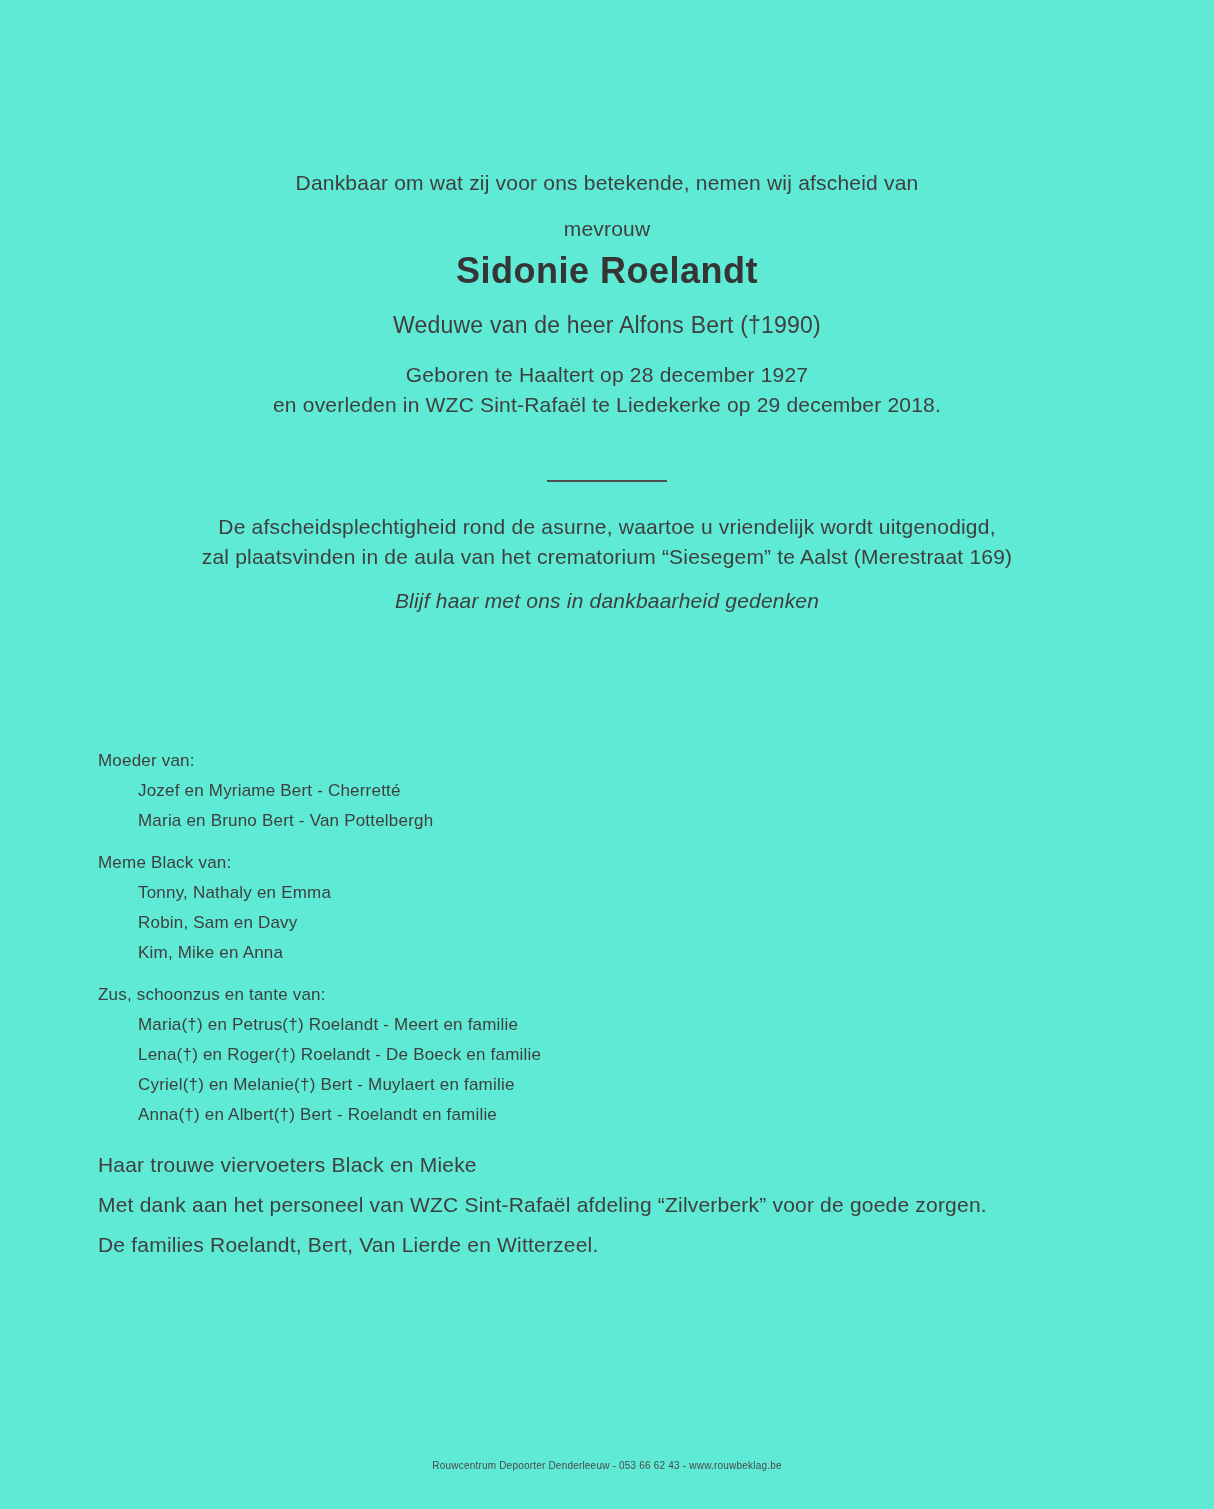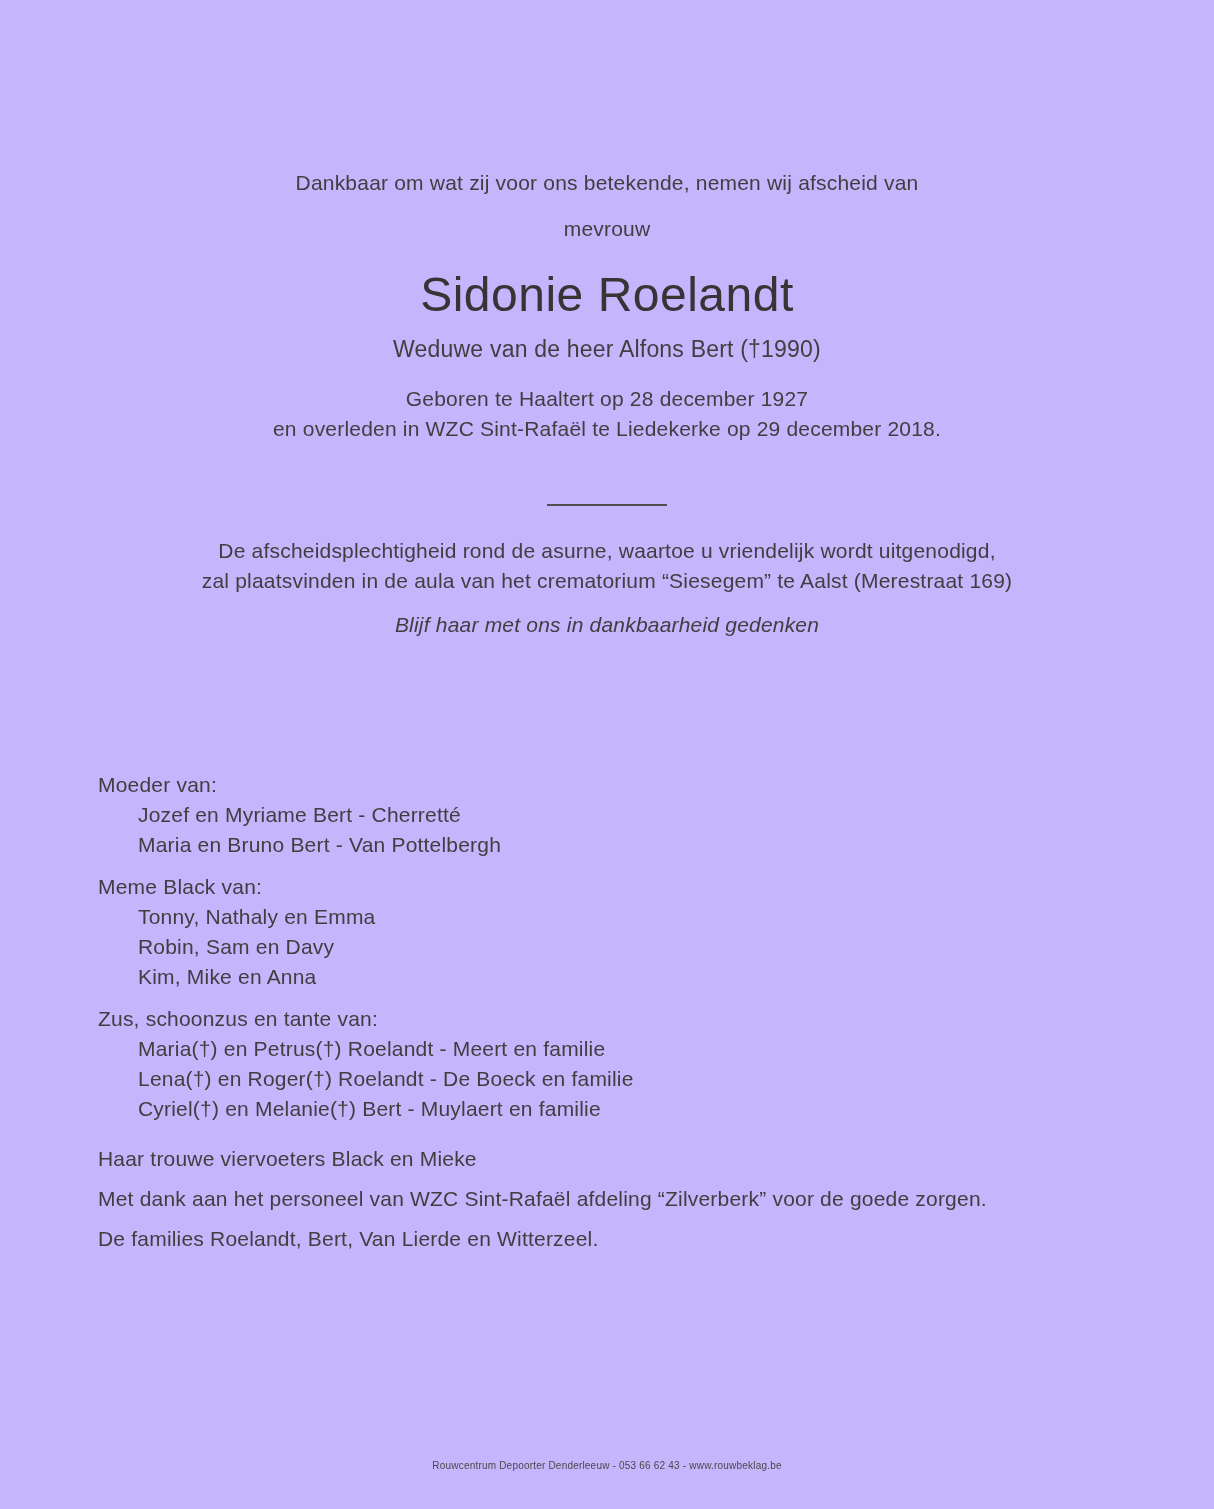--- a/index.html
+++ b/index.html
@@ -4,40 +4,40 @@
 <style>
   html, body {
     margin: 0;
     padding: 0;
     background: #ffffff;
   }
   .page {
     position: relative;
     width: 1214px;
     height: 1509px;
-    background: #c4b5fd;
+    background: #5eead4;
     font-family: "Liberation Sans", sans-serif;
     color: #3f3f3f;
     overflow: hidden;
   }
   p { margin: 0; }
 
   
   .top {
     text-align: center;
     padding-top: 172px;
     font-size: 21px;
     line-height: 22px;
     letter-spacing: 0.2px;
   }
   .salutation { margin-top: 24px; }
   .deceased-name {
-    font-size: 48px;
-    font-weight: 400;
-    margin: 26px 0 0 0;
+    font-size: 36px;
+    font-weight: 700;
+    margin: 2px 0 0 0;
     line-height: 58px;
     letter-spacing: 0.5px;
     color: #353535;
   }
   .widow-line {
     font-size: 23px;
     margin-top: 12px;
     line-height: 26px;
   }
   .dates { line-height: 30px; }
@@ -59,21 +59,21 @@
   .remembrance {
     font-style: italic;
     margin-top: 14px;
     line-height: 30px;
   }
 
   
   .family {
     margin-top: 130px;
     padding-left: 98px;
-    font-size: 21px;
+    font-size: 17px;
     line-height: 30px;
     text-align: left;
     letter-spacing: 0.2px;
   }
   .family-group { margin-bottom: 12px; }
   .family-member { padding-left: 40px; }
 
   .closing {
     padding-left: 98px;
     margin-top: 20px;
@@ -130,20 +130,21 @@
       <p class="family-member">Tonny, Nathaly en Emma</p>
       <p class="family-member">Robin, Sam en Davy</p>
       <p class="family-member">Kim, Mike en Anna</p>
     </div>
 
     <div class="family-group">
       <p class="family-heading">Zus, schoonzus en tante van:</p>
       <p class="family-member">Maria(†) en Petrus(†) Roelandt - Meert en familie</p>
       <p class="family-member">Lena(†) en Roger(†) Roelandt - De Boeck en familie</p>
       <p class="family-member">Cyriel(†) en Melanie(†) Bert - Muylaert en familie</p>
+      <p class="family-member">Anna(†) en Albert(†) Bert - Roelandt en familie</p>
     </div>
 
   </section>
 
   <section class="closing">
     <p class="closing-line">Haar trouwe viervoeters Black en Mieke</p>
     <p class="closing-line">Met dank aan het personeel van WZC Sint-Rafaël afdeling “Zilverberk” voor de goede zorgen.</p>
     <p class="closing-line">De families Roelandt, Bert, Van Lierde en Witterzeel.</p>
   </section>
 

